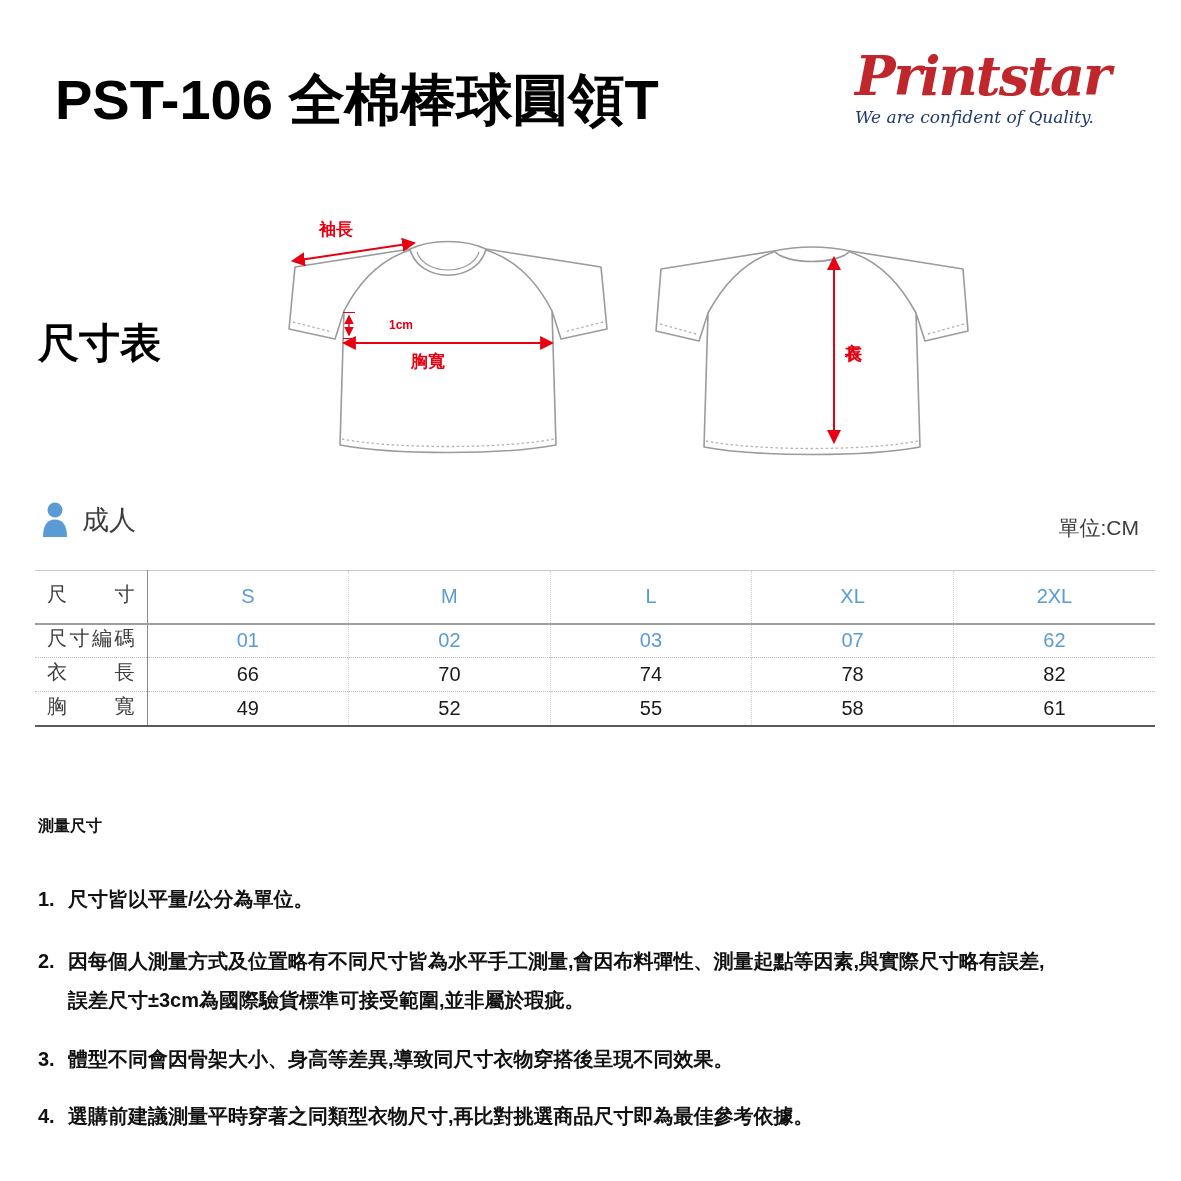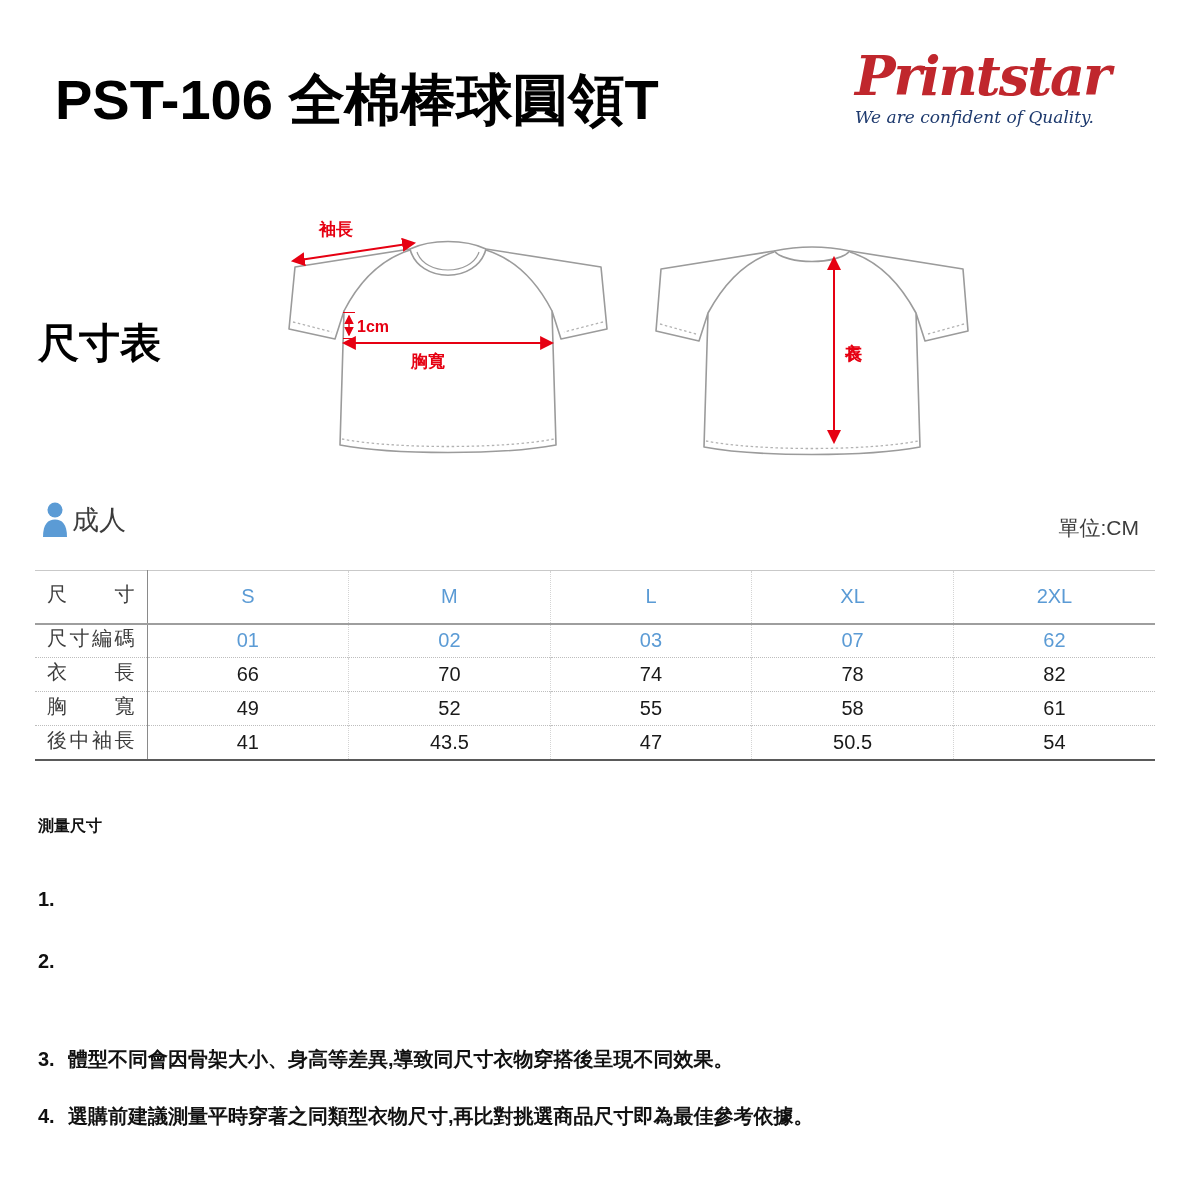--- a/index.html
+++ b/index.html
@@ -24,25 +24,25 @@
   }
 
   
   .section-heading { left:38px; top:316px; font-size:41px; font-weight:bold; color:#000; }
 
   
   .diagram { width:330px; height:262px; }
   .diagram-front { left:283px; top:212px; }
   .diagram-back  { left:652px; top:212px; width:320px; }
   .red-label { position:absolute; color:#e60012; font-weight:bold; font-size:17px; white-space:nowrap; }
-  .red-label.small { font-size:16px; }
+  .red-label.small { font-size:12px;margin-left:32px; }
   .vtext { writing-mode:vertical-rl; text-orientation:upright; letter-spacing:3px; }
 
   
-  .adult-row { left:42px; top:502px; display:flex; align-items:center; gap:4px; }
+  .adult-row { left:42px; top:502px; display:flex; align-items:center; gap:14px; }
   .adult-label { font-size:27px; color:#3c3c3c; }
   .unit-label { right:42px; top:514px; font-size:21px; color:#3c3c3c; }
 
   
   .table-wrap { left:35px; top:570px; width:1120px; }
   table.size-table { width:100%; border-collapse:collapse; table-layout:fixed; font-size:20px;
     border-top:1px solid #c9c9c9; border-bottom:2px solid #5a5a5a; }
   .size-table col.c0 { width:112px; }
   .size-table th, .size-table td { text-align:center; font-weight:normal; height:34px; color:#1a1a1a; }
   .size-table thead tr { height:53px; border-bottom:2px solid #9e9e9e; }
@@ -171,41 +171,38 @@
         <td>82</td>
       </tr>
       <tr>
         <td class="lbl">胸寬</td>
         <td>49</td>
         <td>52</td>
         <td>55</td>
         <td>58</td>
         <td>61</td>
       </tr>
-      <tr>
-        <td class="lbl">後中袖長</td>
-        <td>41</td>
-        <td>43.5</td>
-        <td>47</td>
-        <td>50.5</td>
-        <td>54</td>
-      </tr>
     </tbody>
   </table>
 </div>
 
 <div class="abs notes-heading">測量尺寸</div>
 
 <div class="note note-1">
   <span class="num">1.</span>
+  <div>
+      <div>尺寸皆以平量/公分為單位。</div>
+    </div>
 </div>
 
 <div class="note note-2">
   <span class="num">2.</span>
   <div>
+    <div>因每個人測量方式及位置略有不同尺寸皆為水平手工測量,會因布料彈性、測量起點等因素,與實際尺寸略有誤差,</div>
+    <div>誤差尺寸±3cm為國際驗貨標準可接受範圍,並非屬於瑕疵。</div>
   </div>
 </div>
 
 <div class="note note-3">
   <span class="num">3.</span>
   <div>
       <div>體型不同會因骨架大小、身高等差異,導致同尺寸衣物穿搭後呈現不同效果。</div>
     </div>
 </div>
 

